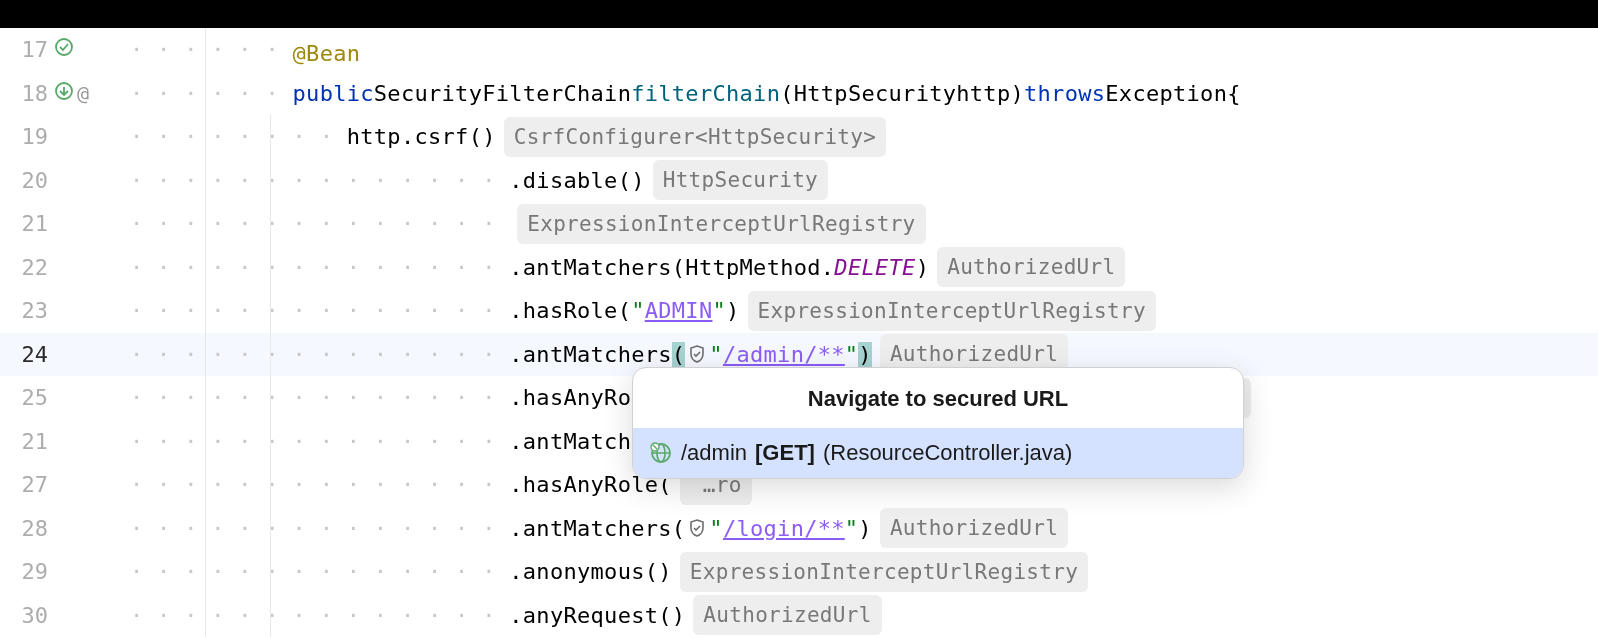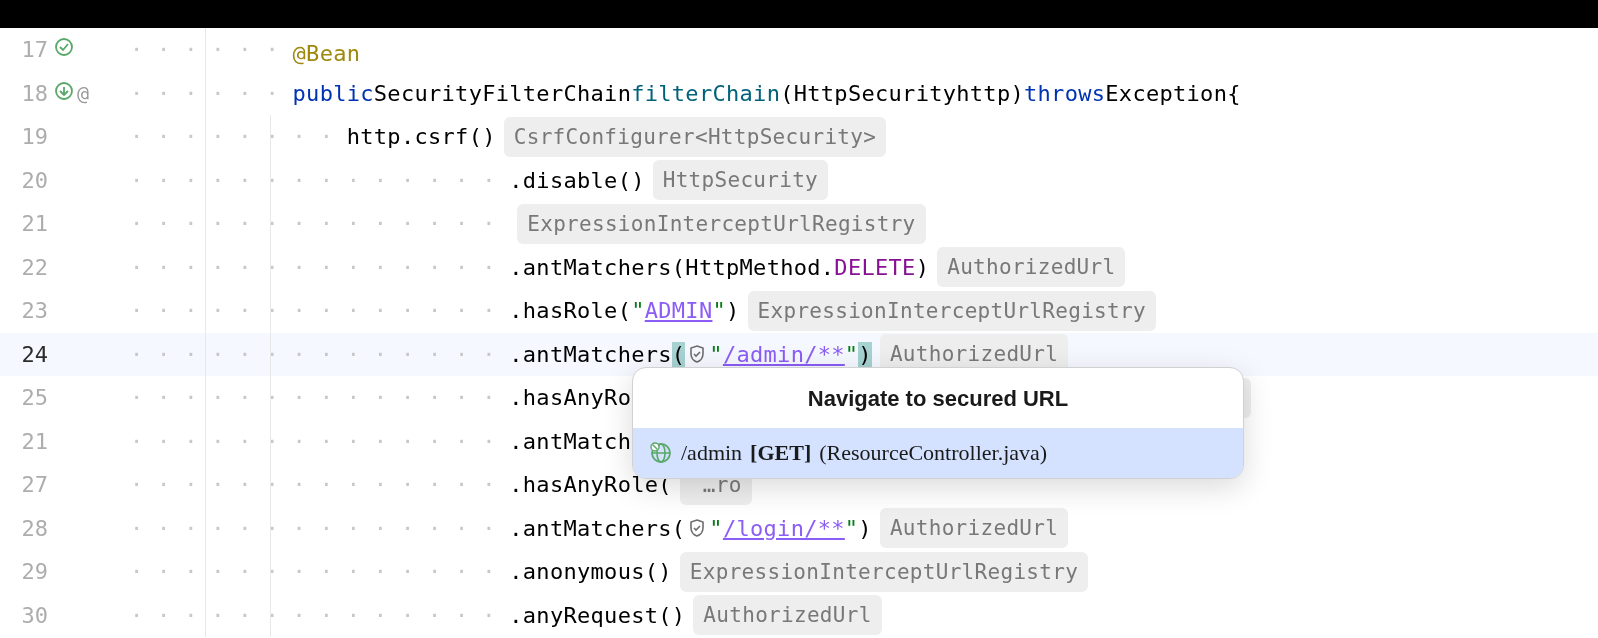--- a/index.html
+++ b/index.html
@@ -64,21 +64,21 @@
       height: 43.5px;
       position: absolute;
     }
     .ig1 { left: 205px; }
     .ig2 { left: 270px; }
     .annotation { color: #9E880D; margin-top: 8px; }
     .keyword { color: #0033B3; }
     .type { color: #000000; }
     .method { color: #00627A; }
     .identifier { color: #000000; }
-    .enum { color: #871094; }
+    .enum { color: #871094; font-style: italic; }
     .string { color: #067D17; }
     .string-link { color: #8b5cf6; text-decoration: underline; }
     .dots { color: #c8c8c8; }
     .hint {
       background: #eeeeee;
       color: #787878;
       padding: 8px 10px;
       border-radius: 6px;
       margin-left: 8px;
       font-size: 21px;
@@ -110,21 +110,21 @@
       font-size: 22px;
       color: #1a1a1a;
       padding: 18px 0 16px 0;
     }
     .popup-item {
       background: #d4e2ff;
       padding: 12px 16px;
       display: flex;
       align-items: center;
       gap: 8px;
-      font-family: Liberation Serif, serif;
+      font-family: Liberation Sans, sans-serif;
       font-size: 22px;
       color: #1a1a1a;
     }
     .popup-item .path { }
     .popup-item .method-b { font-weight: 700; }
     .popup-item .file { }
     .globe-icon {
       display: inline-flex;
     }
   </style>

